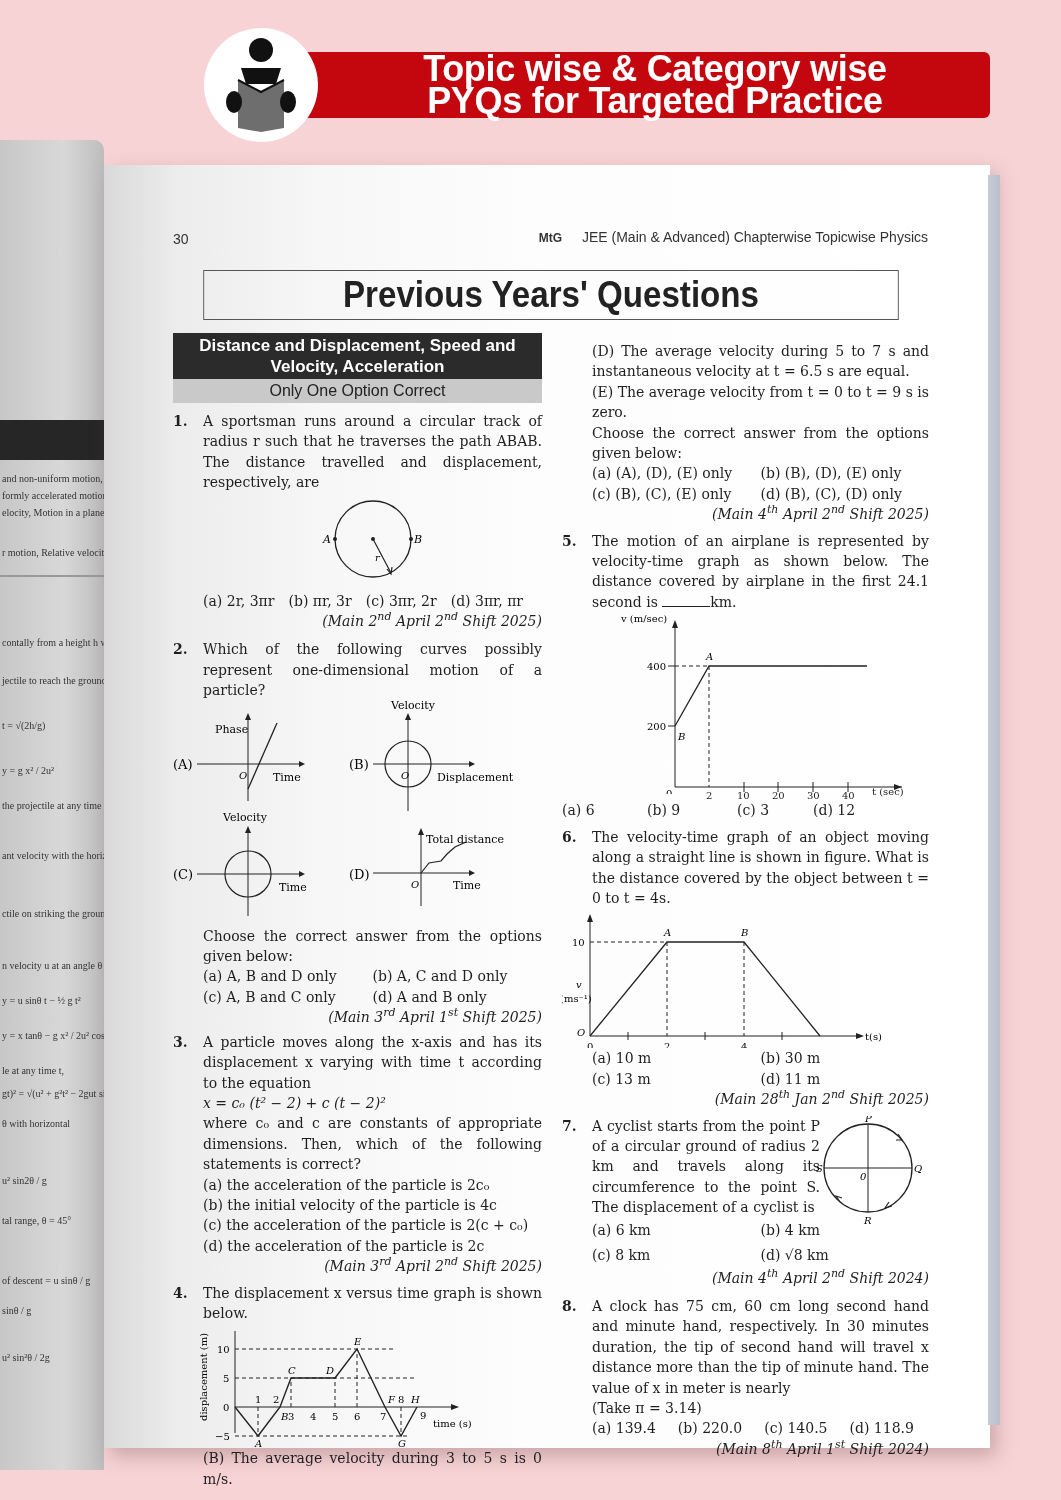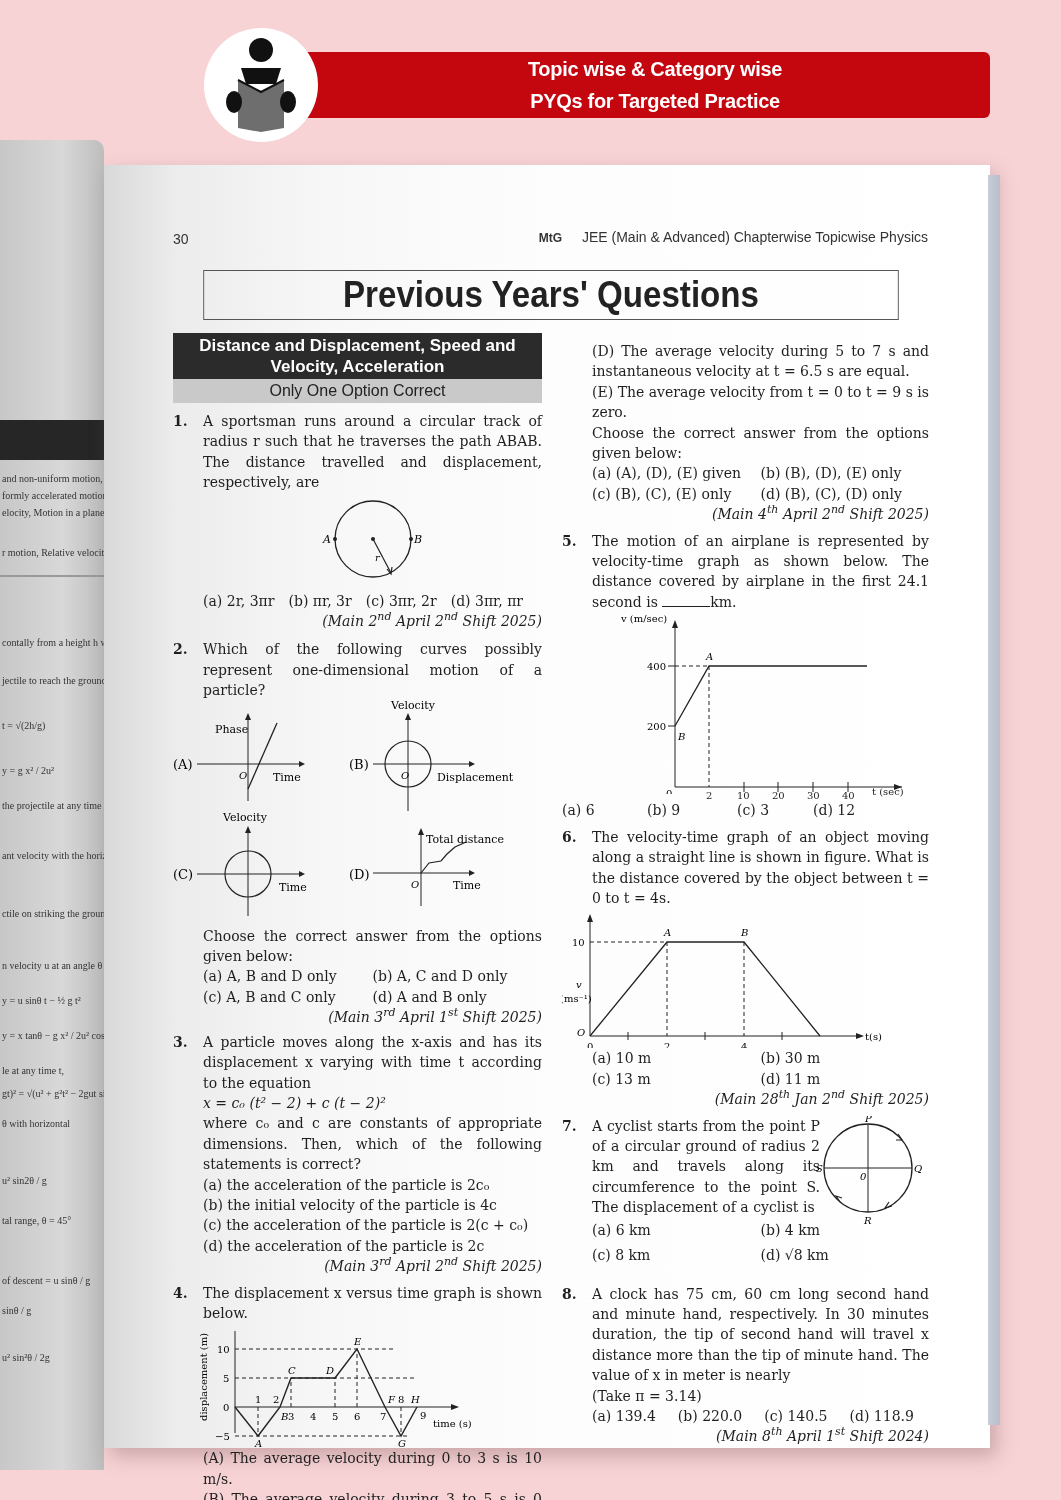--- a/index.html
+++ b/index.html
@@ -8,21 +8,21 @@
     position: relative;
     background: #f7d3d6;
     font-family: "DejaVu Serif", serif;
     color: #1f1f1f;
   }
   
   .banner-bar {
     position: absolute; left: 300px; top: 52px; width: 690px; height: 66px;
     background: #c4060f; border-radius: 6px;
     color: #fff; font-family: "Liberation Sans", sans-serif; font-weight: bold;
-    font-size: 20px; line-height: 32px; text-align: center; padding-top: 1px;
+    font-size: 36px; line-height: 32px; text-align: center; padding-top: 1px;
     letter-spacing: -0.3px;
   }
   .banner-bar div { padding-left: 20px; }
   .banner-circle {
     position: absolute; left: 204px; top: 28px; width: 114px; height: 114px;
     border-radius: 50%; background: #fff;
   }
   .banner-circle svg { position: absolute; left: 12px; top: 8px; }
 
   
@@ -265,33 +265,32 @@
         <text x="60" y="124">A</text>
         <text x="86" y="97">B</text>
         <text x="93" y="51">C</text>
         <text x="131" y="51">D</text>
         <text x="159" y="22">E</text>
         <text x="193" y="80">F</text>
         <text x="203" y="124">G</text>
         <text x="216" y="80">H</text>
       </g>
     </svg>
-    <div>(A) The average velocity during 0 to 3 s is 10 m/s.</div>
     <div>(B) The average velocity during 3 to 5 s is 0 m/s.</div>
 
   </div>
 </div>
 
 <div class="col col-right">
   <div class="q">
     <div>(D) The average velocity during 5 to 7 s and instantaneous velocity at t = 6.5 s are equal.</div>
     <div>(E) The average velocity from t = 0 to t = 9 s is zero.</div>
     <div>Choose the correct answer from the options given below:</div>
     <div class="opts">
-      <span>(a) (A), (D), (E) given</span>
+      <span>(a) (A), (D), (E) only</span>
       <span>(b) (B), (D), (E) only</span>
       <span>(c) (B), (C), (E) only</span>
       <span>(d) (B), (C), (D) only</span>
     </div>
     <div class="src"><span>(Main 4</span><sup>th</sup><span> April 2</span><sup>nd</sup><span> Shift 2025)</span></div>
   </div>
 
   <div class="q" style="margin-top:6px">
     <span class="qn">5.</span>
     <div><span>The motion of an airplane is represented by velocity-time graph as shown below. The distance covered by airplane in the first 24.1 second is</span> <span class="blank"></span><span>km.</span></div>
@@ -396,20 +395,21 @@
         <text x="4" y="56">S</text>
         <text x="48" y="64">0</text>
       </g>
     </svg>
     <div class="opts" style="margin-left:-30px;padding-left:30px;line-height:25px">
       <span>(a) 6 km</span>
       <span>(b) 4 km</span>
       <span>(c) 8 km</span>
       <span>(d) √8 km</span>
     </div>
+    <div class="src"><span>(Main 4</span><sup>th</sup><span> April 2</span><sup>nd</sup><span> Shift 2024)</span></div>
   </div>
 
   <div class="q" style="margin-top:8px">
     <span class="qn">8.</span>
     <div>A clock has 75 cm, 60 cm long second hand and minute hand, respectively. In 30 minutes duration, the tip of second hand will travel x distance more than the tip of minute hand. The value of x in meter is nearly</div>
     <div>(Take π = 3.14)</div>
     <div class="opts4" style="gap:22px">
       <span>(a) 139.4</span>
       <span>(b) 220.0</span>
       <span>(c) 140.5</span>

